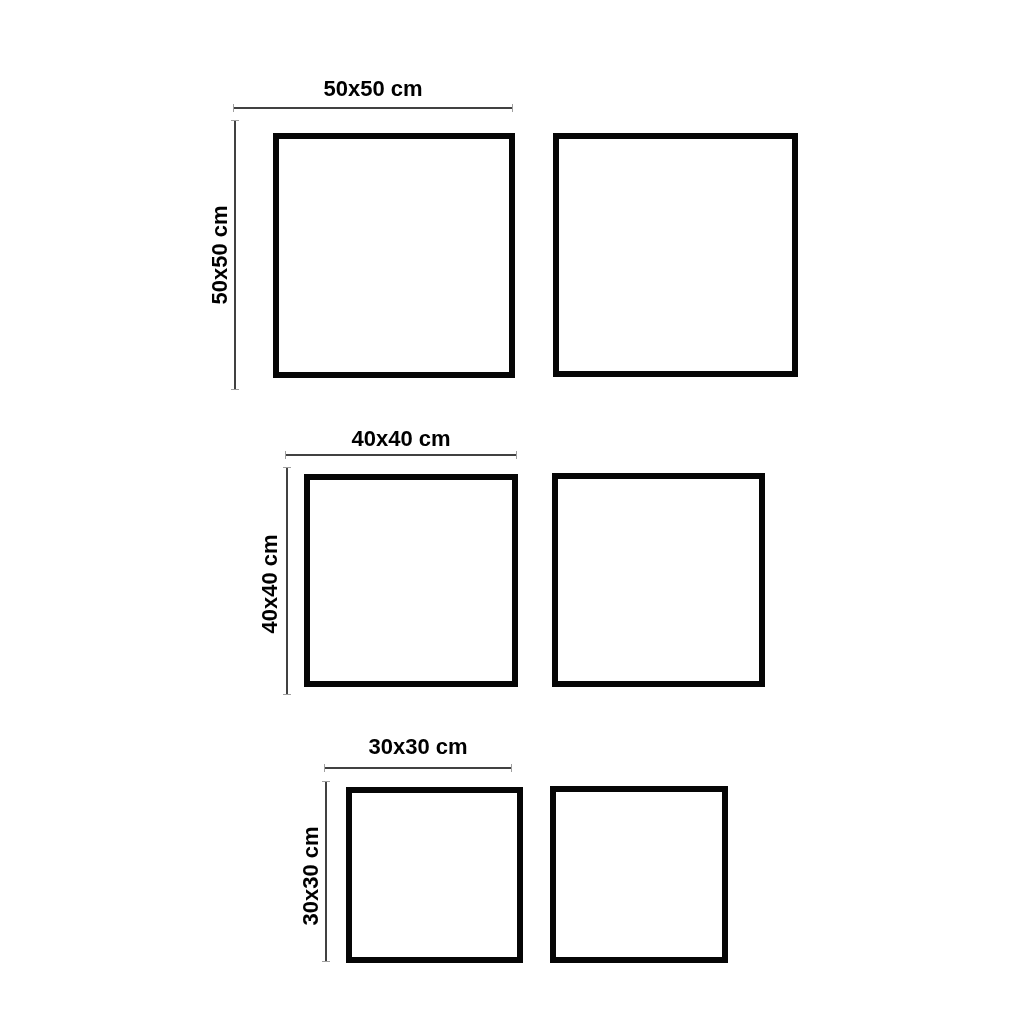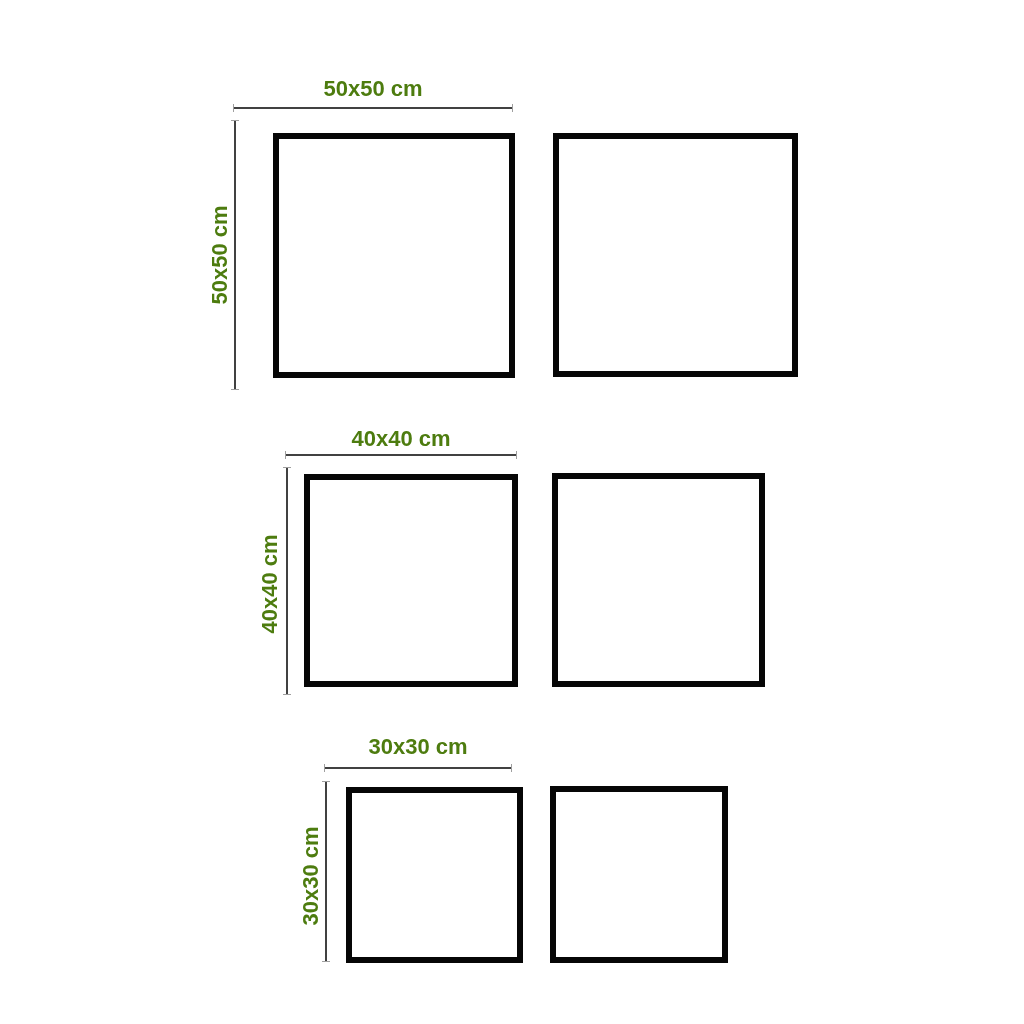--- a/index.html
+++ b/index.html
@@ -7,21 +7,21 @@
     padding: 0;
     background: #ffffff;
   }
   .canvas {
     position: relative;
     width: 1024px;
     height: 1024px;
     background: #ffffff;
     overflow: hidden;
     font-family: "Liberation Sans", sans-serif;
-    color: #4d7c0f;
+    color: #000000;
   }
   .size-group { position: static; }
 
   
   .sq {
     position: absolute;
     box-sizing: border-box;
     border: 6px solid #060606;
     background: #ffffff;
   }

